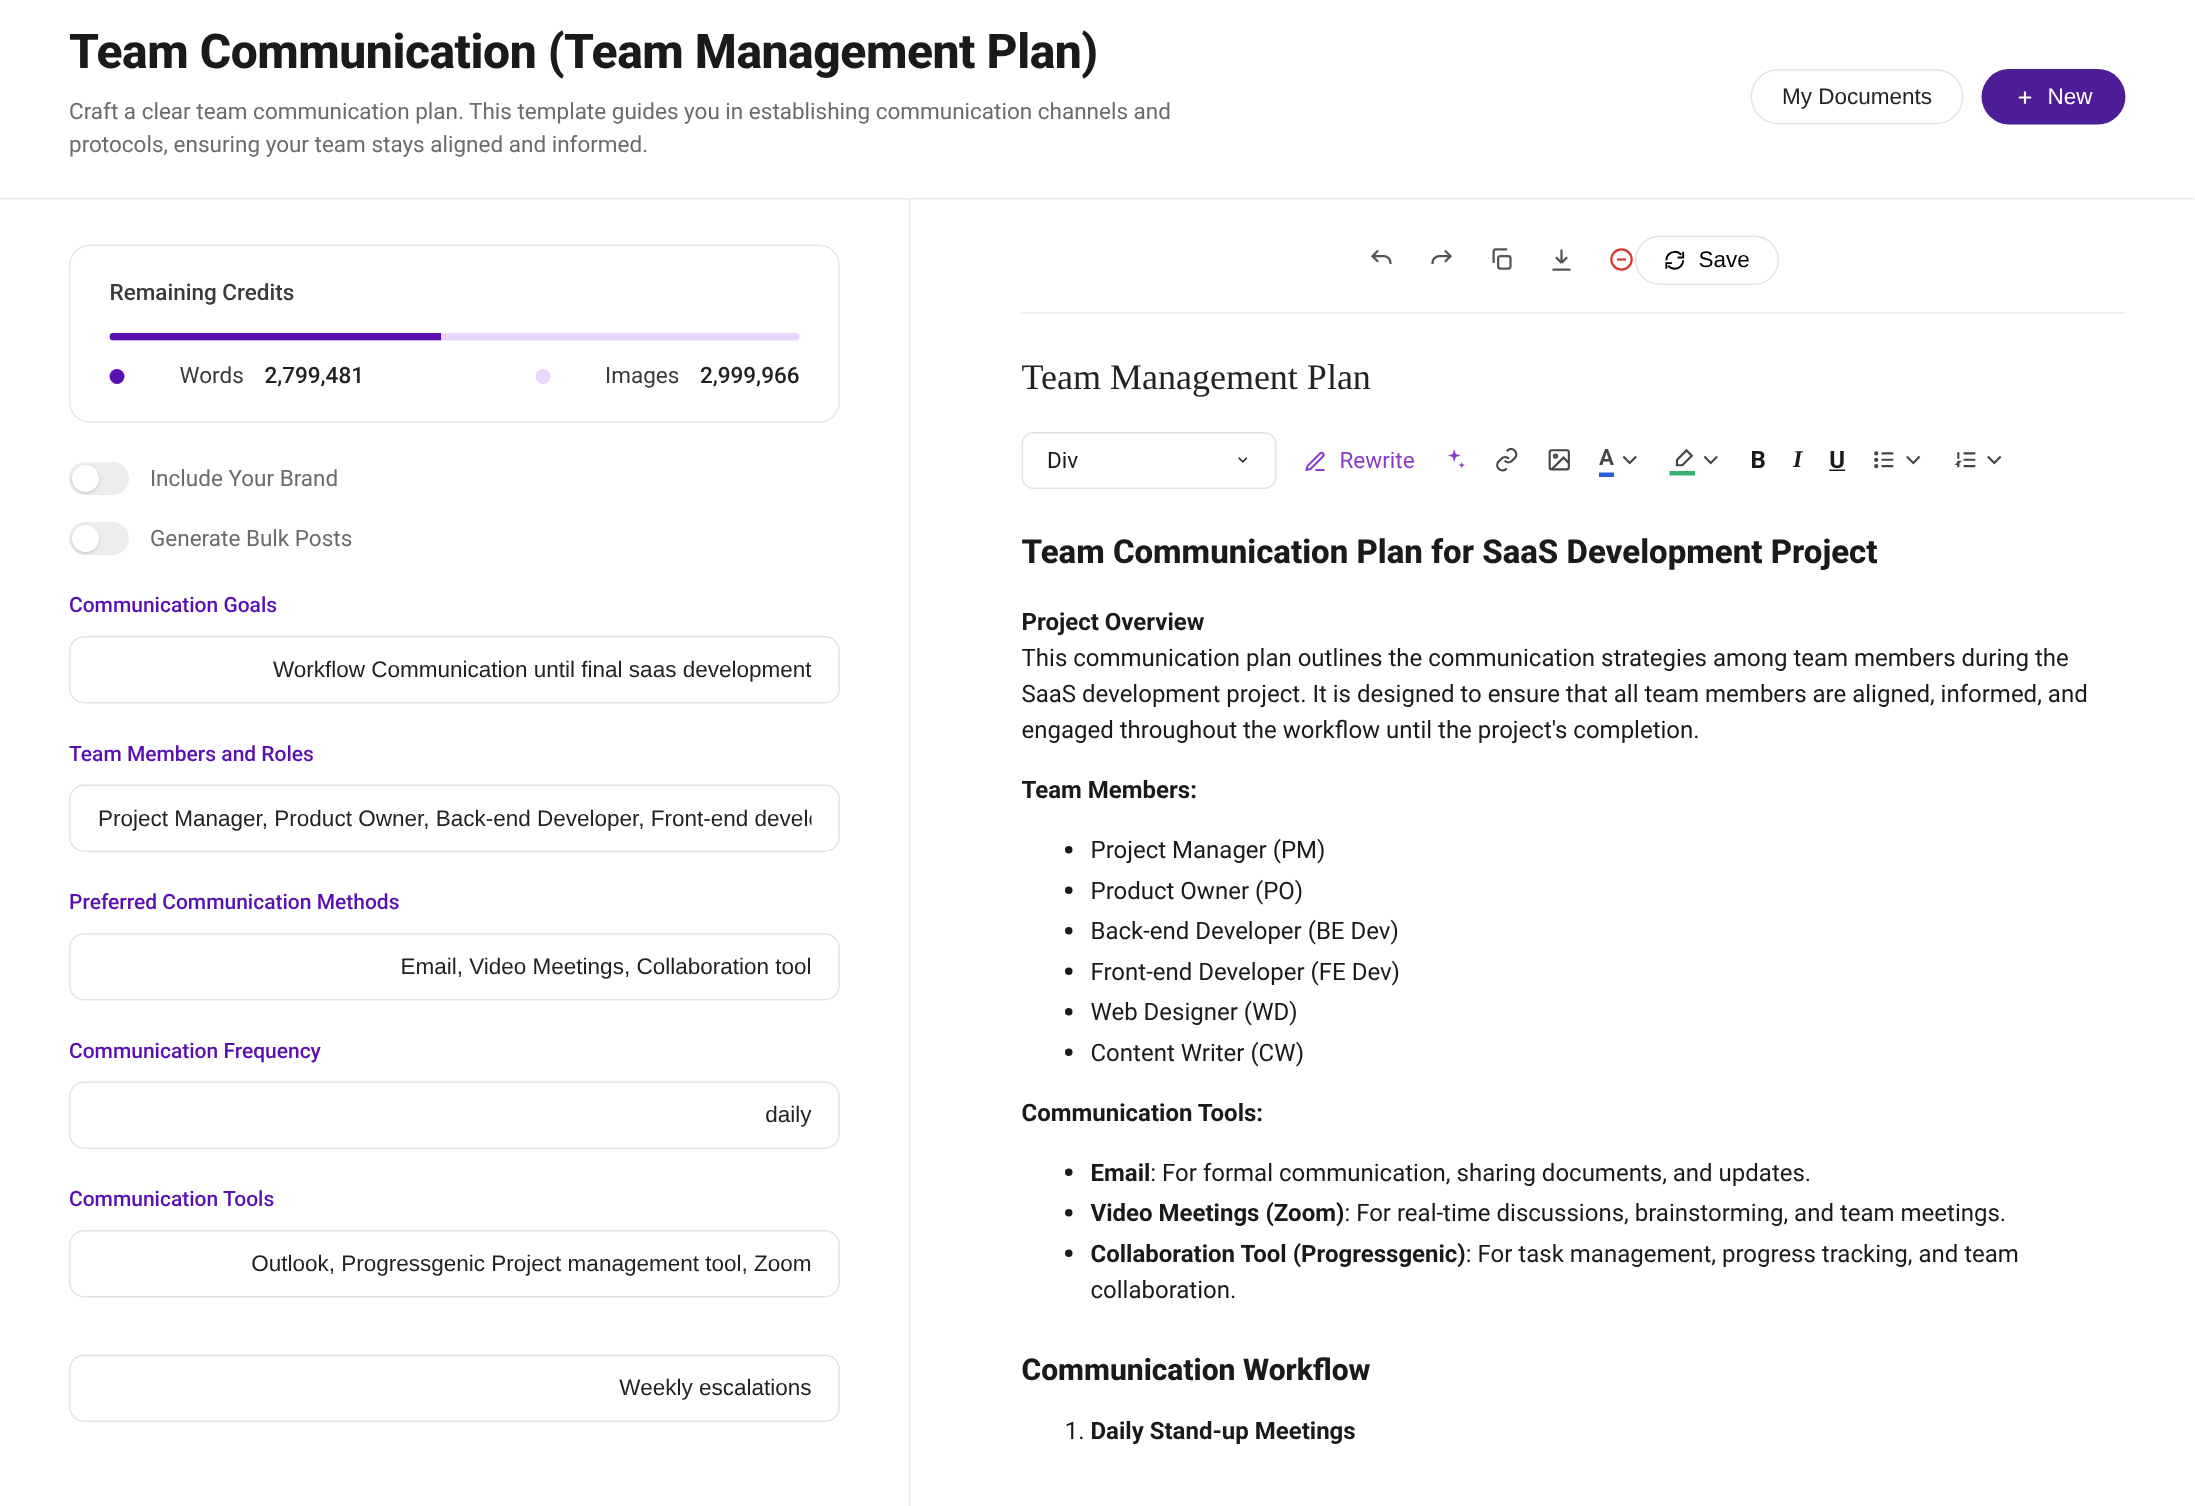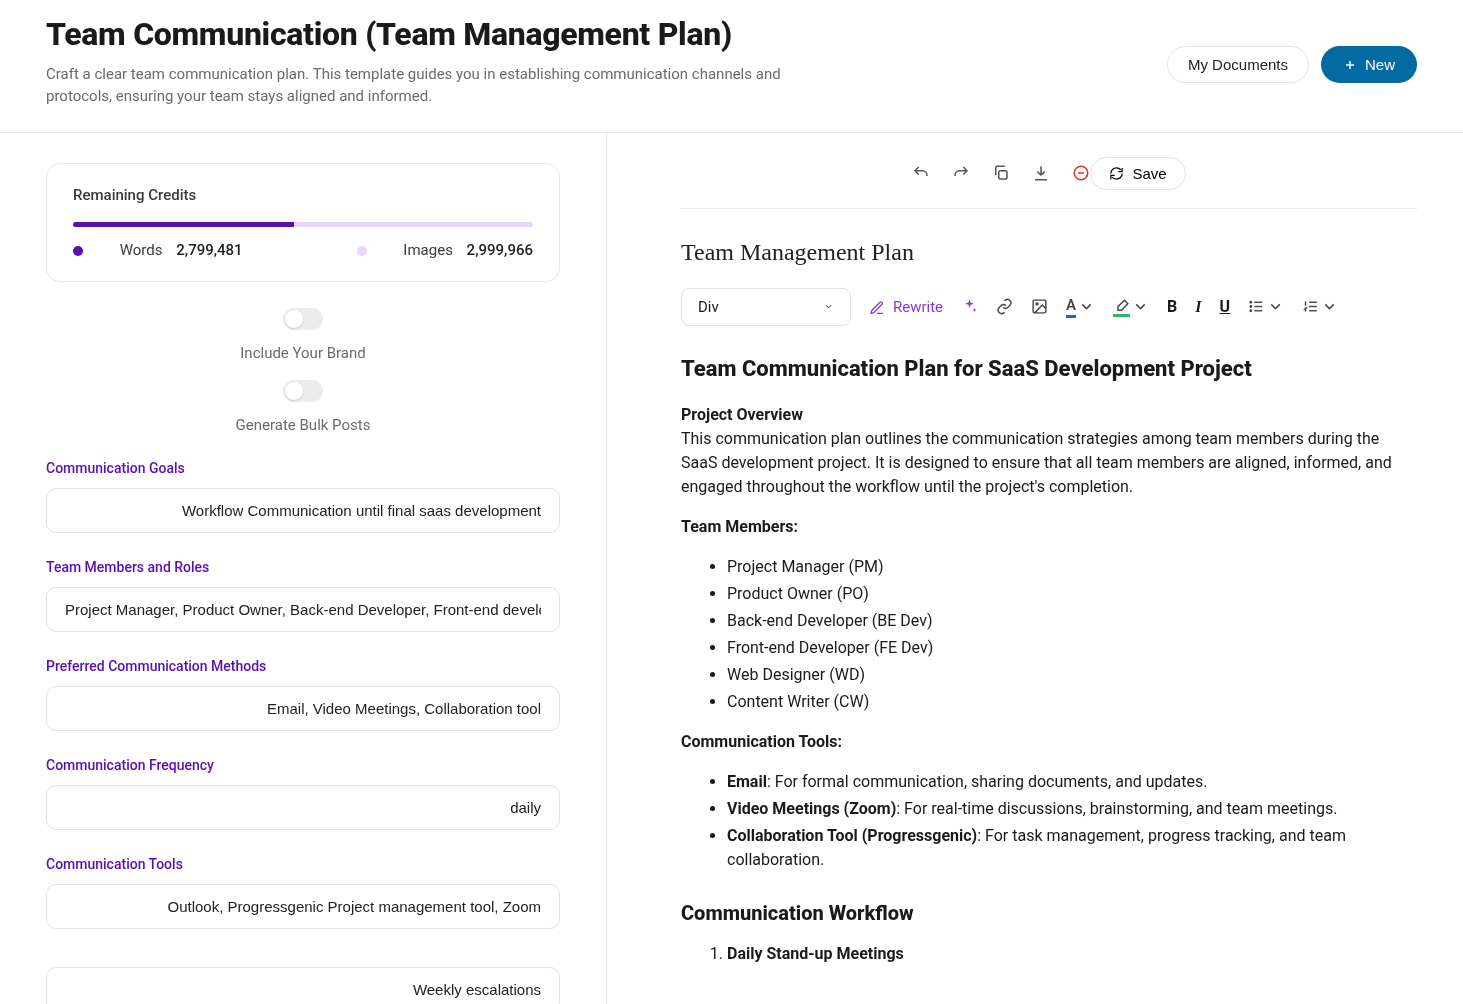--- a/index.html
+++ b/index.html
@@ -3,35 +3,35 @@
 <meta charset="utf-8">
 <style>
 * { box-sizing: border-box; margin: 0; padding: 0; }
 body { font-family: -apple-system, BlinkMacSystemFont, "Segoe UI", Roboto, sans-serif; color: #1a1a1a; background: #fff; }
 .header { padding: 14px 46px 24px; border-bottom: 1px solid #e8e8e8; display: flex; justify-content: space-between; align-items: flex-start; }
 .header-left { max-width: 800px; }
 .page-title { font-size: 32px; font-weight: 800; line-height: 1.25; letter-spacing: -0.3px; }
 .page-desc { font-size: 15px; color: #6b6b6b; margin-top: 10px; line-height: 1.45; max-width: 760px; }
 .header-right { display: flex; align-items: center; gap: 12px; margin-top: 32px; }
 .btn-secondary { background: #fff; border: 1px solid #e4e4e4; border-radius: 999px; padding: 9px 20px; font-size: 15px; color: #222; cursor: pointer; }
-.btn-primary { background: #0369a1; color: #fff; border: none; border-radius: 999px; padding: 10px 22px; font-size: 15px; font-weight: 500; cursor: pointer; display: inline-flex; align-items: center; gap: 8px; }
+.btn-primary { background: #4c1d95; color: #fff; border: none; border-radius: 999px; padding: 10px 22px; font-size: 15px; font-weight: 500; cursor: pointer; display: inline-flex; align-items: center; gap: 8px; }
 .btn-primary svg { width: 14px; height: 14px; }
 .main { display: flex; }
 .sidebar { width: 606px; padding: 30px 46px 30px 46px; }
 .credits-card { border: 1px solid #e8e8e8; border-radius: 14px; padding: 22px 26px; }
 .credits-title { font-size: 15px; font-weight: 500; color: #3a3a3a; }
 .progress-wrap { margin-top: 18px; height: 5px; background: #e8d6ff; border-radius: 4px; overflow: hidden; }
 .progress-bar { height: 100%; background: #5a0fb0; width: 48%; }
 .credits-row { display: flex; justify-content: space-between; margin-top: 14px; font-size: 15px; }
 .dot { width: 10px; height: 10px; border-radius: 50%; display: inline-block; margin-right: 8px; vertical-align: middle; }
 .dot-purple { background: #5a0fb0; }
 .dot-light { background: #e8d6ff; }
 .cred-label { color: #3a3a3a; margin-right: 10px; margin-left: 25px; }
 .cred-val { color: #222; font-weight: 500; }
-.toggle-row { display: flex; align-items: center; gap: 14px; margin-top: 26px; flex-direction: column; }
+.toggle-row { display: flex; align-items: center; gap: 14px; margin-top: 26px; }
 .toggle { width: 40px; height: 22px; background: #ececec; border-radius: 999px; position: relative; cursor: pointer; }
 .toggle::after { content: ''; position: absolute; width: 18px; height: 18px; background: #fff; border-radius: 50%; top: 2px; left: 2px; box-shadow: 0 1px 2px rgba(0,0,0,0.15); }
 .toggle-label { font-size: 15px; color: #6b6b6b; }
 .form-group { margin-top: 26px; }
 .form-label { font-size: 14px; color: #5a0fb0; font-weight: 500; }
 .form-input { width: 100%; margin-top: 12px; padding: 13px 18px; border: 1px solid #e4e4e4; border-radius: 10px; font-size: 15px; color: #222; outline: none; text-align: right; }
 .content { flex: 1; border-left: 1px solid #e8e8e8; padding: 24px 46px 30px 74px; }
 .toolbar-top { display: flex; justify-content: center; align-items: center; padding-bottom: 18px; border-bottom: 1px solid #ececec; }
 .tb-left { display: flex; gap: 22px; align-items: center; }
 .tb-icon { cursor: pointer; color: #555; display: flex; align-items: center; }

